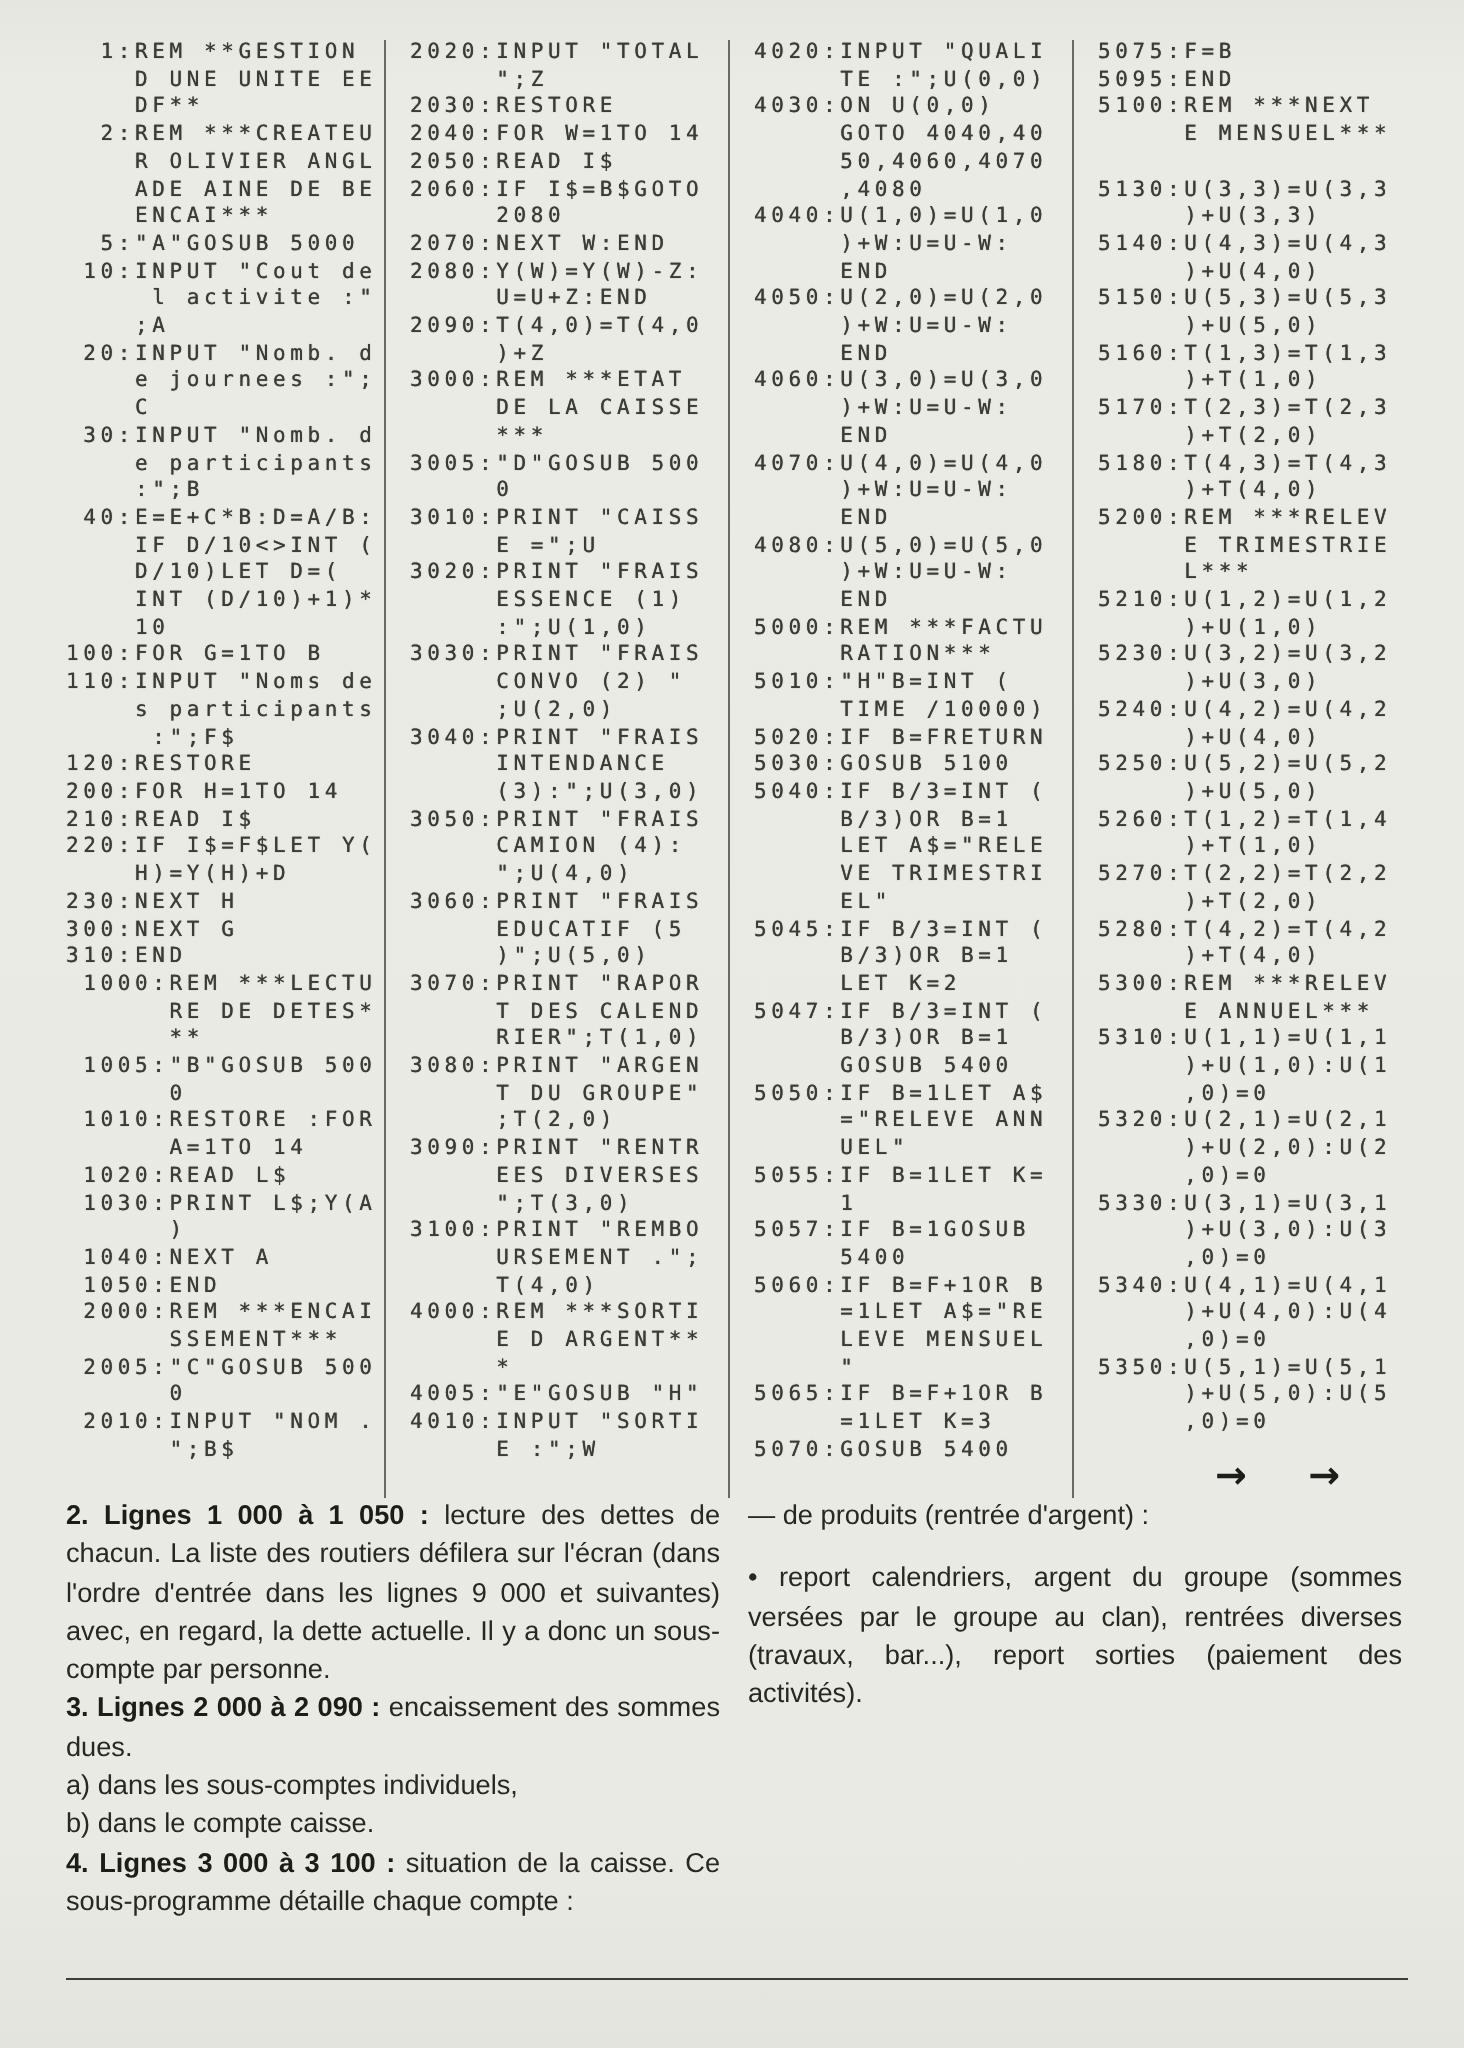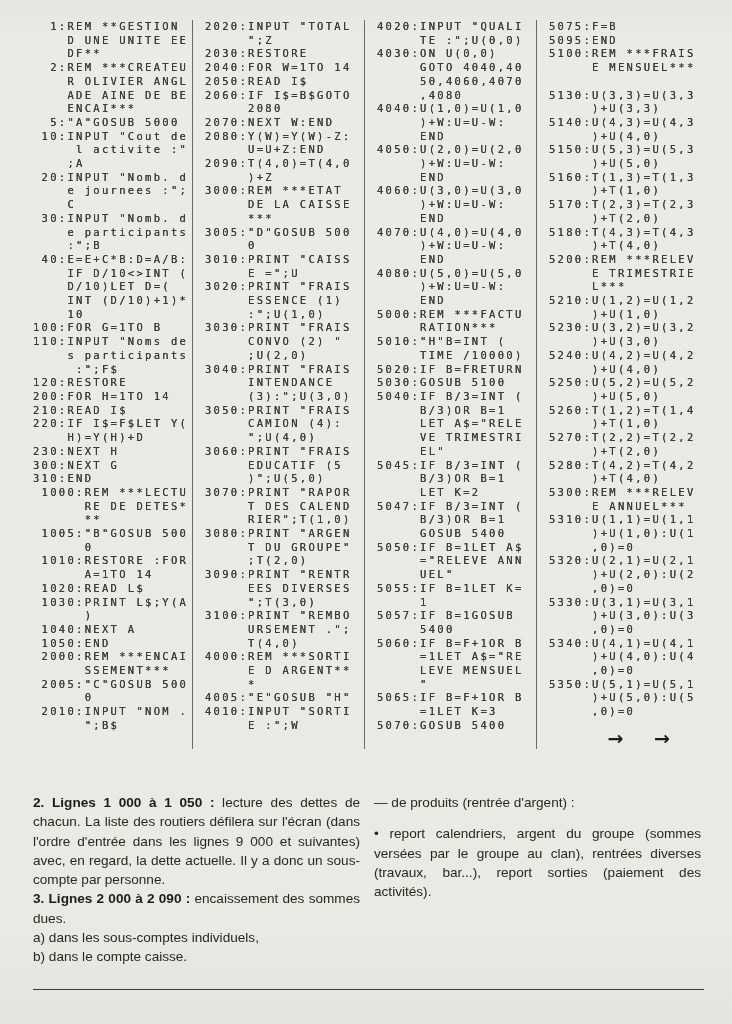--- a/index.html
+++ b/index.html
@@ -38,21 +38,21 @@
     padding:8px 18px 0 0;
     font-family:"DejaVu Sans",sans-serif;
     font-size:19px;
     font-weight:bold;
     letter-spacing:12px;
     color:#1c1c18;
   }
   
   .notes-area{
     position:absolute;
-    left:33px;top:793px;
+    left:33px;top:748px;
     width:668px;
     display:flex;
     gap:14px;
   }
   .notes-col{width:327px;}
   .note{
     margin:0;
     font-size:13.6px;
     line-height:19.3px;
     text-align:justify;
@@ -241,21 +241,21 @@
         <div class="code-line">     LEVE MENSUEL</div>
         <div class="code-line">     "</div>
         <div class="code-line">5065:IF B=F+1OR B</div>
         <div class="code-line">     =1LET K=3</div>
         <div class="code-line">5070:GOSUB 5400</div>
       </div>
     <div class="code-col sep">
       <div class="col-lines">
           <div class="code-line">5075:F=B</div>
           <div class="code-line">5095:END</div>
-          <div class="code-line">5100:REM ***FRAIS</div>
+          <div class="code-line">5100:REM ***NEXT</div>
           <div class="code-line">     E MENSUEL***</div>
           <div class="code-line">&nbsp;</div>
           <div class="code-line">5130:U(3,3)=U(3,3</div>
           <div class="code-line">     )+U(3,3)</div>
           <div class="code-line">5140:U(4,3)=U(4,3</div>
           <div class="code-line">     )+U(4,0)</div>
           <div class="code-line">5150:U(5,3)=U(5,3</div>
           <div class="code-line">     )+U(5,0)</div>
           <div class="code-line">5160:T(1,3)=T(1,3</div>
           <div class="code-line">     )+T(1,0)</div>
@@ -301,20 +301,21 @@
       <div class="arrows-row">→  →</div>
     </div>
   </div>
 
   <div class="notes-area">
     <div class="notes-col left">
         <p class="note"><b>2. Lignes 1 000 à 1 050 :</b> lecture des dettes de chacun. La liste des routiers défilera sur l'écran (dans l'ordre d'entrée dans les lignes 9 000 et suivantes) avec, en regard, la dette actuelle. Il y a donc un sous-compte par personne.</p>
         <p class="note"><b>3. Lignes 2 000 à 2 090 :</b> encaissement des sommes dues.</p>
         <p class="note">a) dans les sous-comptes individuels,</p>
         <p class="note">b) dans le compte caisse.</p>
+        <p class="note"><b>4. Lignes 3 000 à 3 100 :</b> situation de la caisse. Ce sous-programme détaille chaque compte :</p>
       </div>
     <div class="notes-col right">
         <p class="note dash">— de produits (rentrée d'argent) :</p>
         <p class="note bullet">• report calendriers, argent du groupe (sommes versées par le groupe au clan), rentrées diverses (travaux, bar...), report sorties (paiement des activités).</p>
       </div>
   </div>
 
   <div class="footer">
     <hr class="footer-rule">
   </div>

